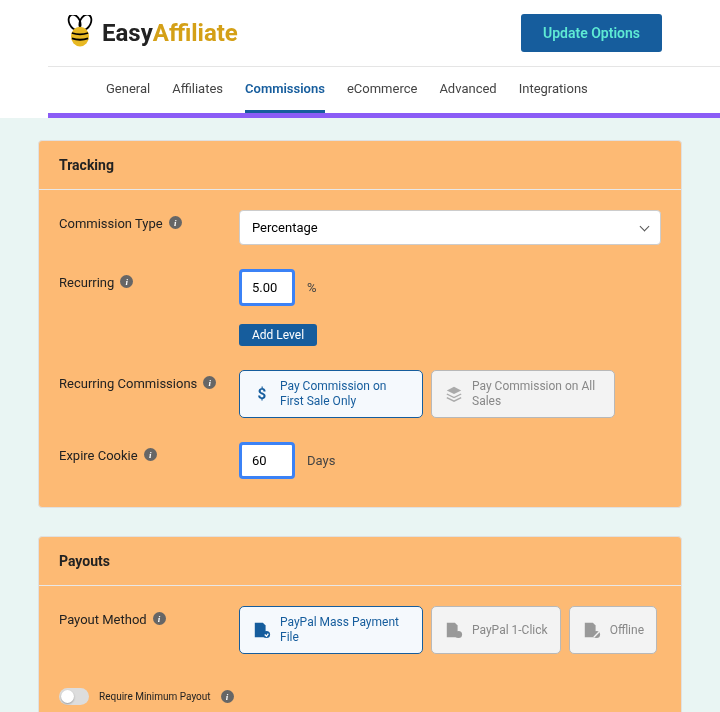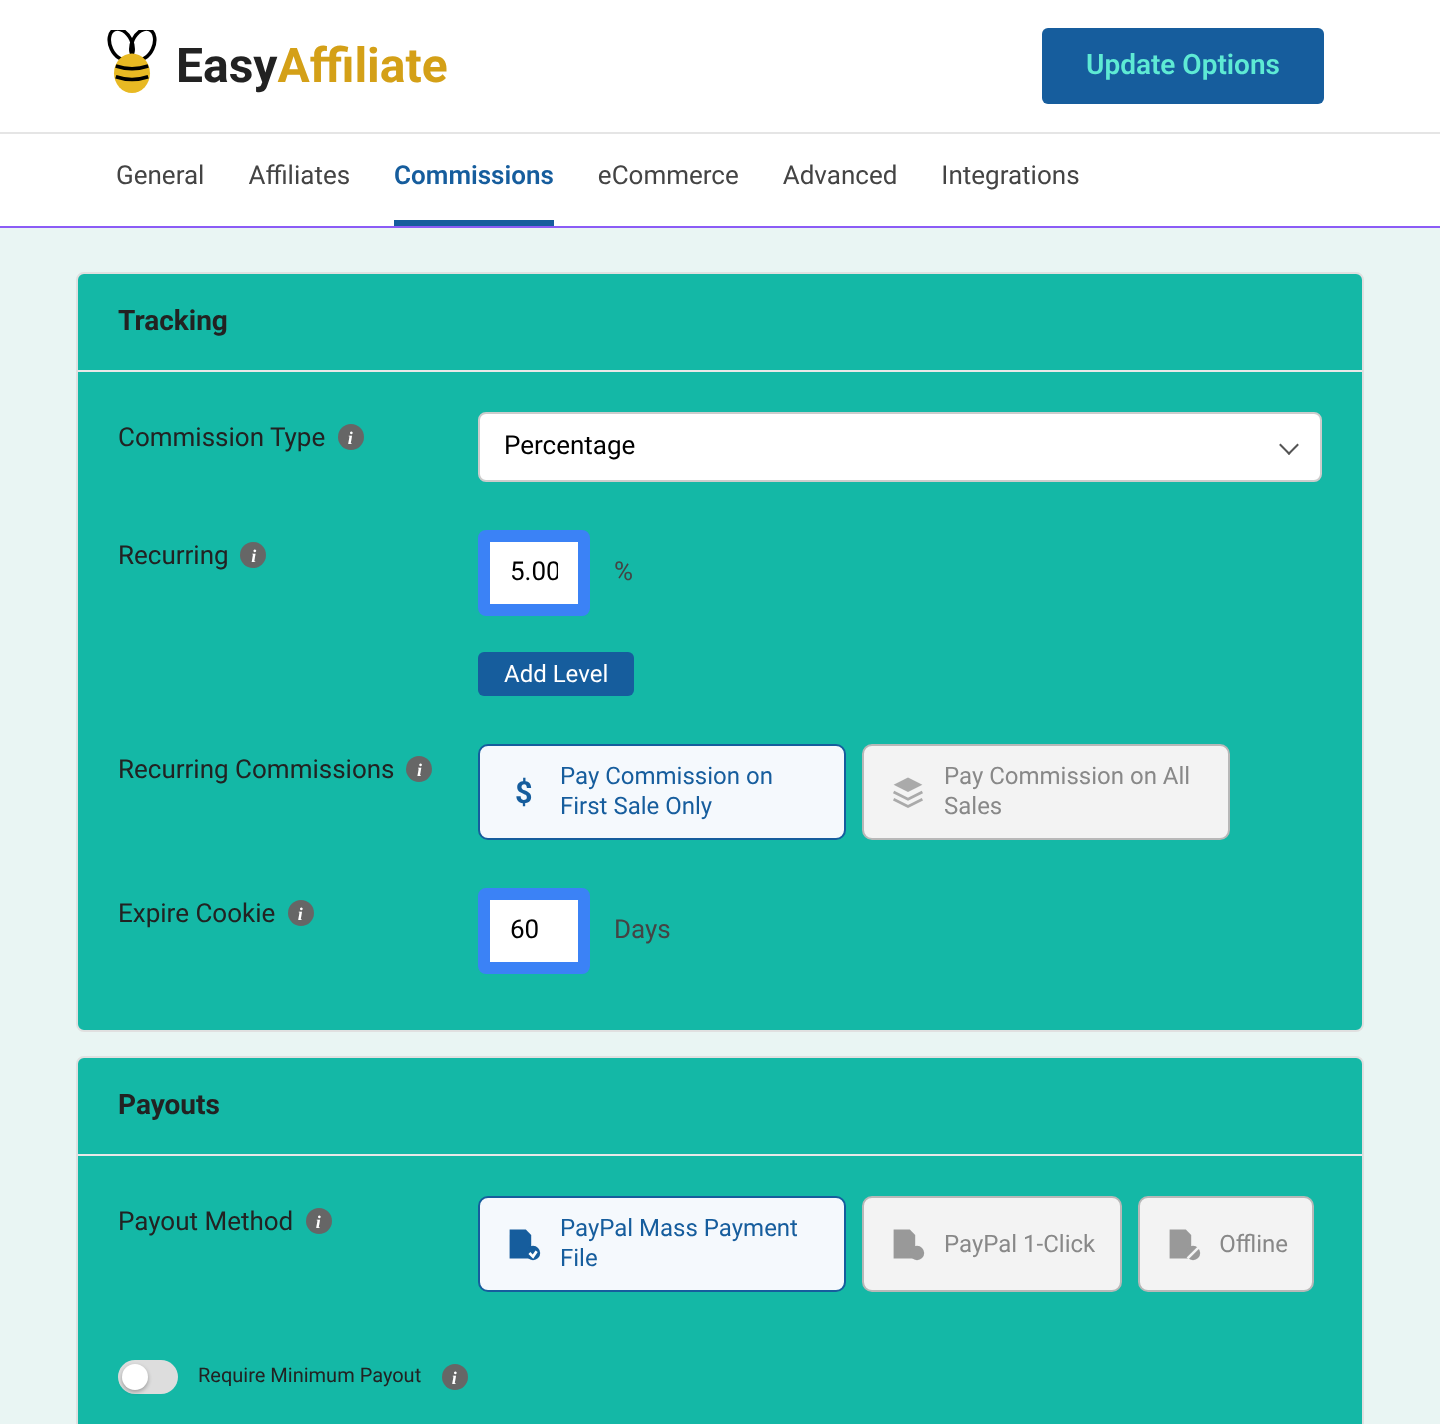--- a/index.html
+++ b/index.html
@@ -1,39 +1,39 @@
 <!DOCTYPE html>
 <html><head>
 <meta charset="utf-8">
 <style>
 *{box-sizing:border-box;margin:0;padding:0;font-family:-apple-system,BlinkMacSystemFont,"Segoe UI",Roboto,sans-serif;}
 body{background:#fff;width:720px;}
-.header{display:flex;justify-content:space-between;align-items:center;padding:14px 58px 14px 48px;}
+.header{display:flex;justify-content:space-between;align-items:center;padding:14px 58px 14px 62px;}
 .logo{display:flex;align-items:center;gap:4px;}
 .logo-bee{width:36px;height:36px;}
 .logo-text{font-size:24px;font-weight:700;}
 .logo-easy{color:#222;}
 .logo-aff{color:#d4a017;}
 .update-btn{background:#165d9d;color:#5eead4;border:none;padding:11px 22px;font-size:14px;font-weight:600;border-radius:3px;cursor:pointer;}
-.tabs-wrap{border-top:1px solid #e5e5e5;border-bottom:1px solid #8b5cf6;}
+.tabs-wrap{border-top:1px solid #e5e5e5;border-bottom:5px solid #8b5cf6;margin-left:48px;}
 .tabs{display:flex;gap:22px;padding:0 58px;}
 .tab{padding:14px 0;font-size:13px;color:#444;cursor:pointer;border-bottom:3px solid transparent;}
 .tab.active{color:#165d9d;font-weight:600;border-bottom-color:#165d9d;}
 .content{background:#e9f5f3;padding:22px 38px 40px 38px;}
-.panel{background:#14b8a6;border:1px solid #e0e0e0;border-radius:4px;margin-bottom:12px;}
+.panel{background:#fdba74;border:1px solid #e0e0e0;border-radius:4px;margin-bottom:28px;}
 .panel-title{font-size:14px;font-weight:700;padding:16px 20px;border-bottom:1px solid #e8e8e8;color:#222;}
 .panel-body{padding:20px;}
 .row{display:flex;align-items:flex-start;margin-bottom:24px;}
 .row:last-child{margin-bottom:8px;}
 .row-label{width:180px;display:flex;align-items:flex-start;gap:6px;font-size:13px;color:#222;padding-top:6px;flex-shrink:0;}
 .info-icon{width:13px;height:13px;border-radius:50%;background:#666;color:#fff;display:inline-flex;align-items:center;justify-content:center;font-size:9px;font-weight:700;font-style:italic;font-family:serif;}
 .row-field{flex:1;}
 .select{width:100%;border:1px solid #ccc;border-radius:4px;padding:9px 12px;font-size:13px;background:#fff;display:flex;justify-content:space-between;align-items:center;cursor:pointer;}
 .chev{border:solid #555;border-width:0 1.5px 1.5px 0;display:inline-block;padding:3px;transform:rotate(45deg);margin-top:-3px;}
-.num-input{border:6px solid #3b82f6;border-radius:4px;padding:8px 10px;font-size:13px;width:56px;}
+.num-input{border:3px solid #3b82f6;border-radius:4px;padding:8px 10px;font-size:13px;width:56px;}
 .suffix{margin-left:8px;font-size:13px;color:#444;}
 .add-btn{background:#165d9d;color:#fff;border:none;padding:4px 13px;font-size:12px;border-radius:3px;cursor:pointer;margin-top:18px;}
 .btn-group{display:flex;gap:8px;}
 .opt-btn{border:1px solid #b8b8b8;background:#f3f3f3;border-radius:5px;padding:8px 12px;display:flex;align-items:center;gap:8px;font-size:12px;color:#888;cursor:pointer;}
 .opt-btn.selected{border-color:#165d9d;background:#f5f9fd;color:#165d9d;}
 .opt-icon{width:20px;height:18px;flex-shrink:0;}
 .opt-text{line-height:1.25;max-width:130px;}
 .toggle-row{display:flex;align-items:center;gap:10px;padding:10px 0 26px 0;}
 .toggle{width:30px;height:17px;background:#ddd;border-radius:10px;position:relative;cursor:pointer;}
 .toggle::after{content:"";position:absolute;width:13px;height:13px;background:#fff;border-radius:50%;top:2px;left:2px;box-shadow:0 1px 2px rgba(0,0,0,0.3);}

